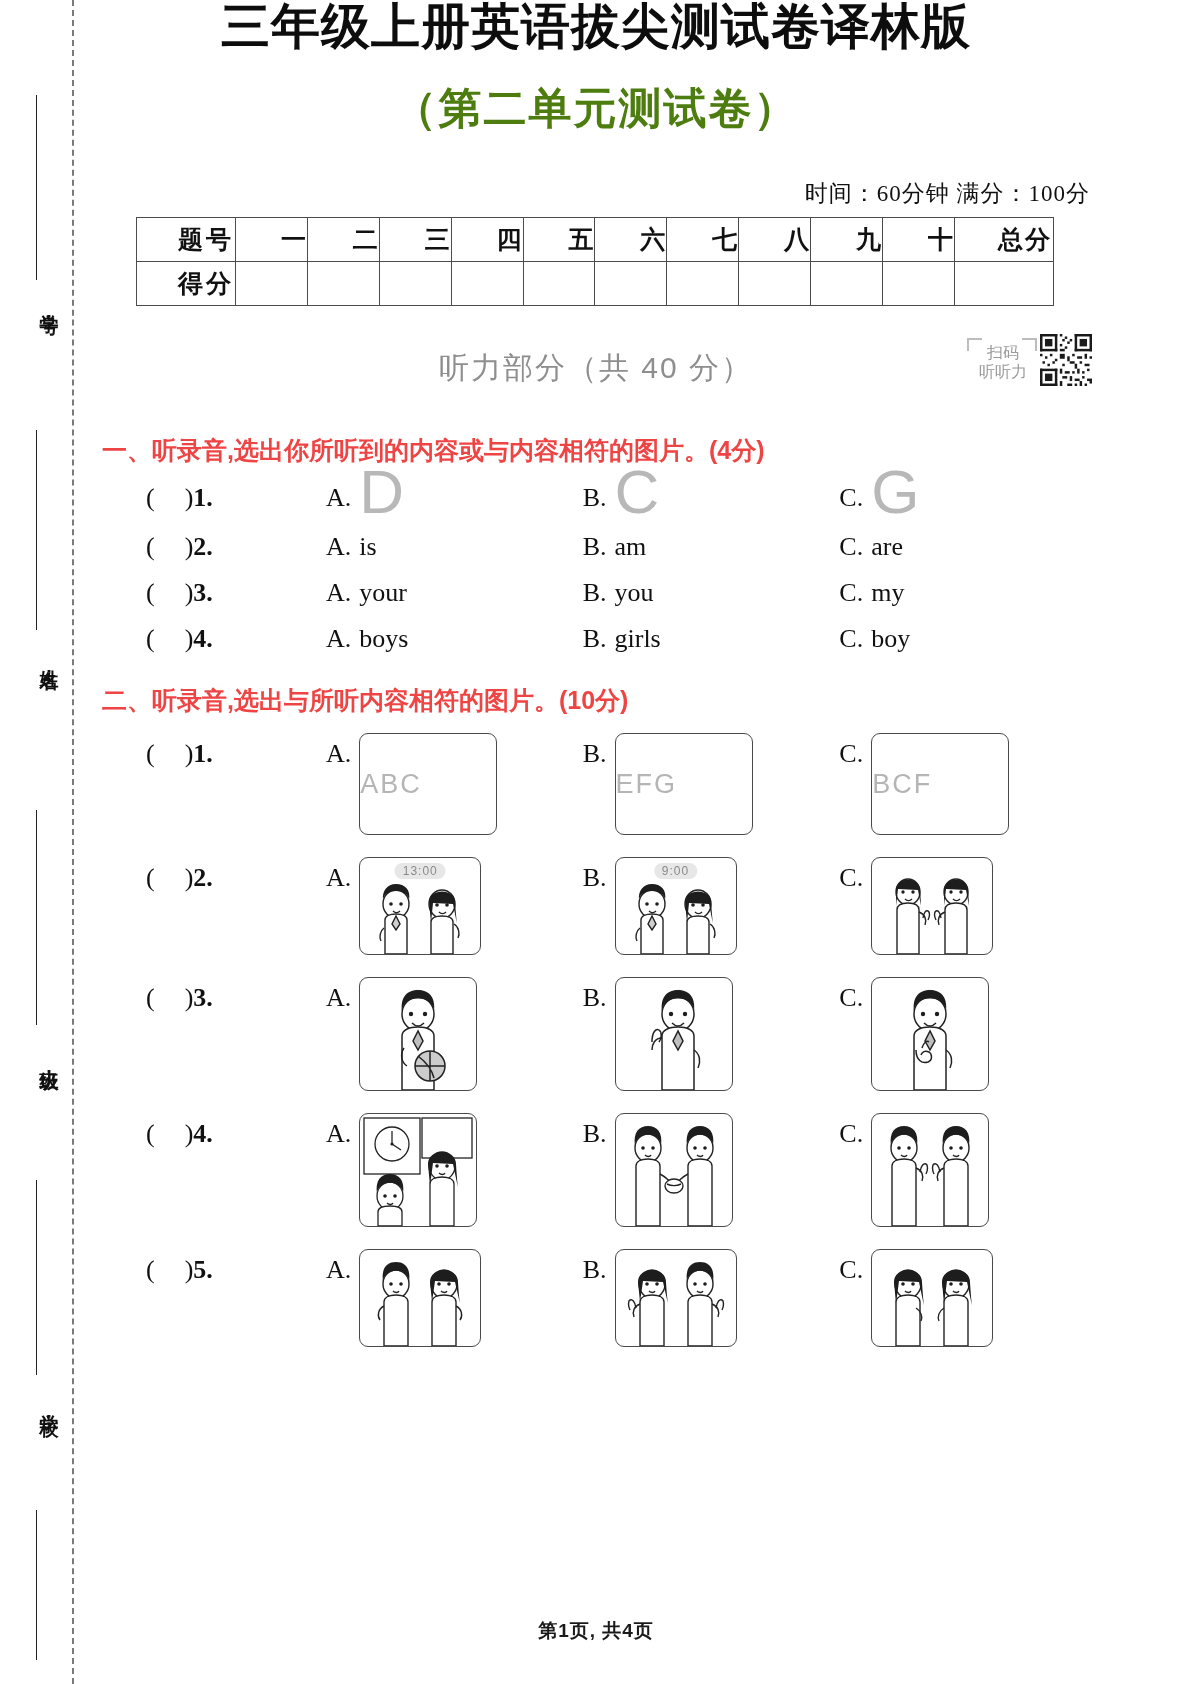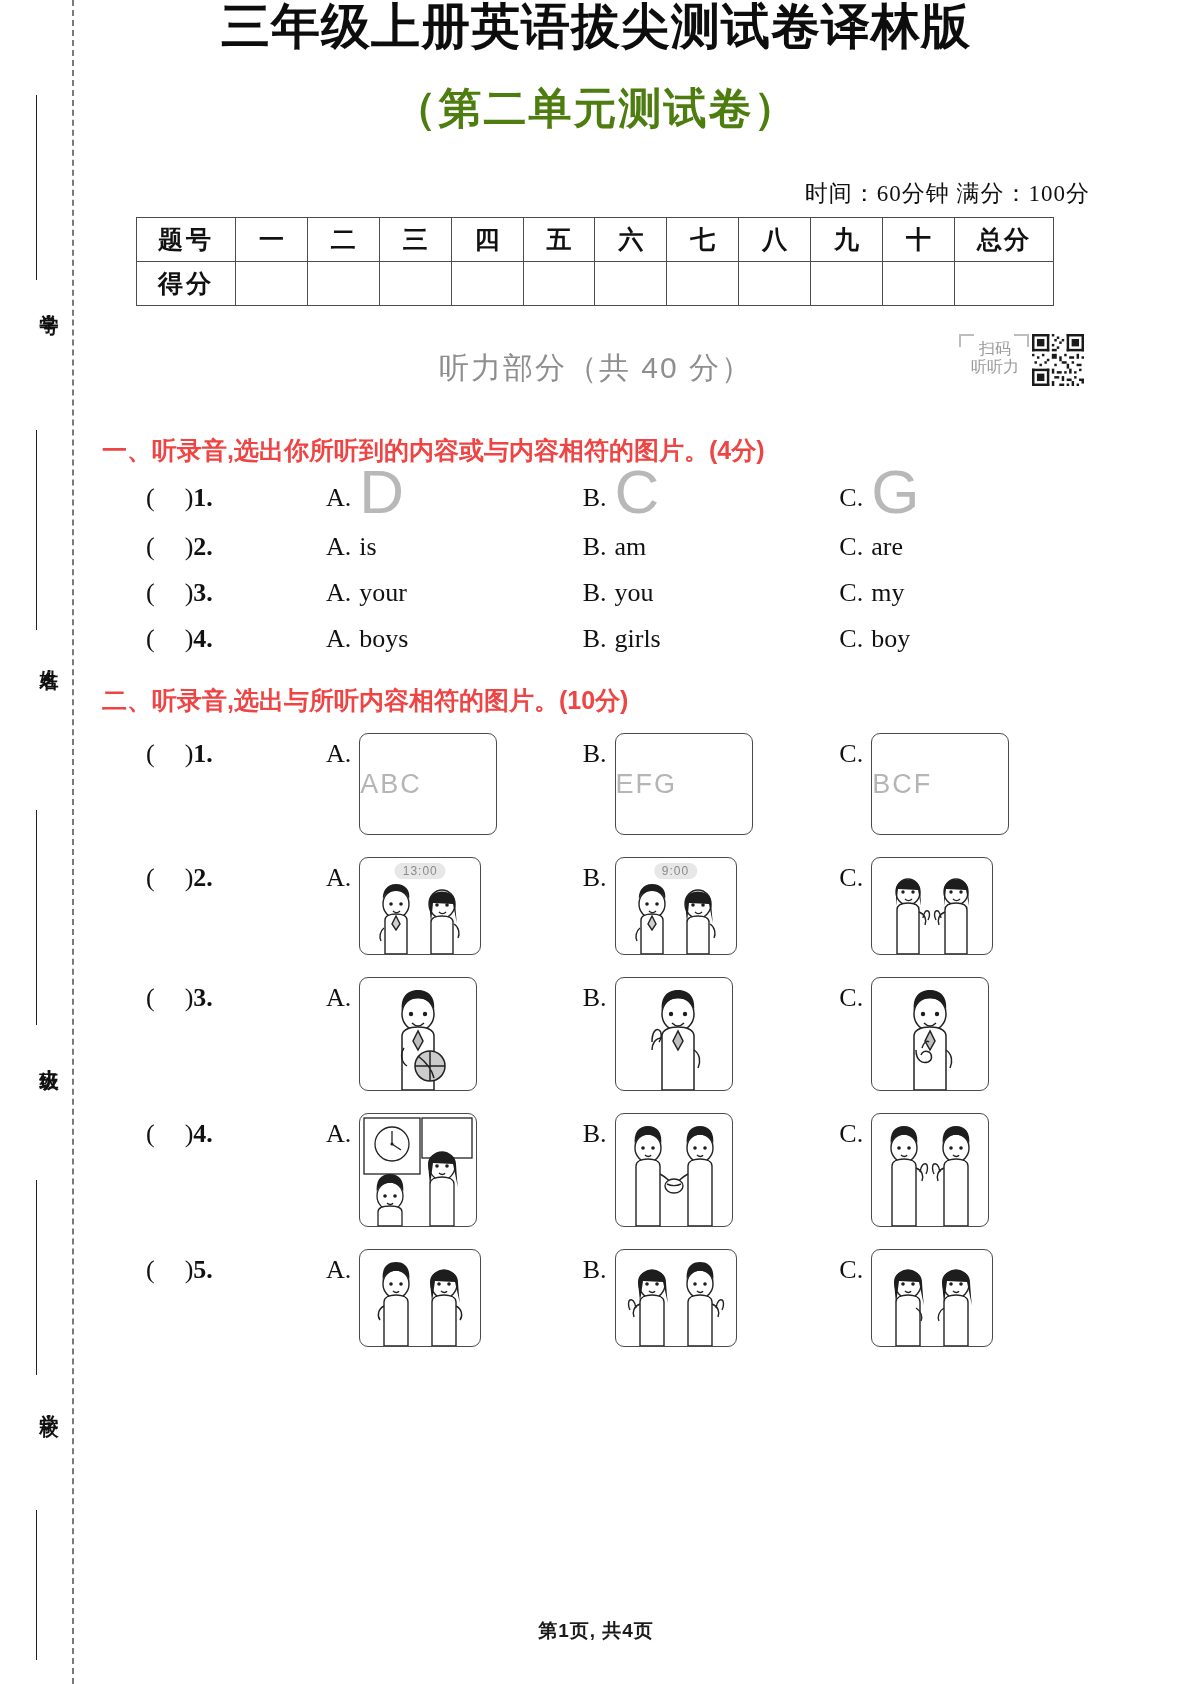--- a/index.html
+++ b/index.html
@@ -53,36 +53,36 @@
   }
 
   
   .score-wrap{margin-top:8px;padding-left:40px;padding-right:42px;}
   table.score{
     border-collapse:collapse;width:100%;
     table-layout:fixed;
   }
   table.score td{
     border:1.6px solid #4c4c4c;
-    height:41px;text-align:center;vertical-align:middle;
+    height:41px;text-align:right;vertical-align:middle;
     font-family:"Liberation Serif", serif;
     font-weight:700;font-size:25px;color:#111;
   }
   table.score td.head-lbl{width:96px;font-size:25px;letter-spacing:3px;}
   table.score td.total{width:96px;letter-spacing:2px;}
 
   
   .banner-row{position:relative;height:74px;margin-top:28px;}
   .banner{
     text-align:center;font-family:"Liberation Sans", sans-serif;
     font-size:30px;color:#8e8e8e;font-weight:400;letter-spacing:2px;
     padding-top:14px;
   }
   .qr-badge{
-    position:absolute;right:12px;top:0;display:flex;align-items:flex-start;gap:3px;
+    position:absolute;right:4px;top:0;display:flex;align-items:flex-end;gap:3px;
   }
   .qr-text{
     position:relative;padding:6px 10px 5px 12px;
     font-family:"Liberation Sans", sans-serif;
     font-size:16px;color:#9a9a9a;line-height:1.15;text-align:center;
   }
   .qr-text::before,.qr-text::after{
     content:"";position:absolute;width:13px;height:11px;
   }
   .qr-text::before{left:0;top:0;border-left:2px solid #bdbdbd;border-top:2px solid #bdbdbd;}

